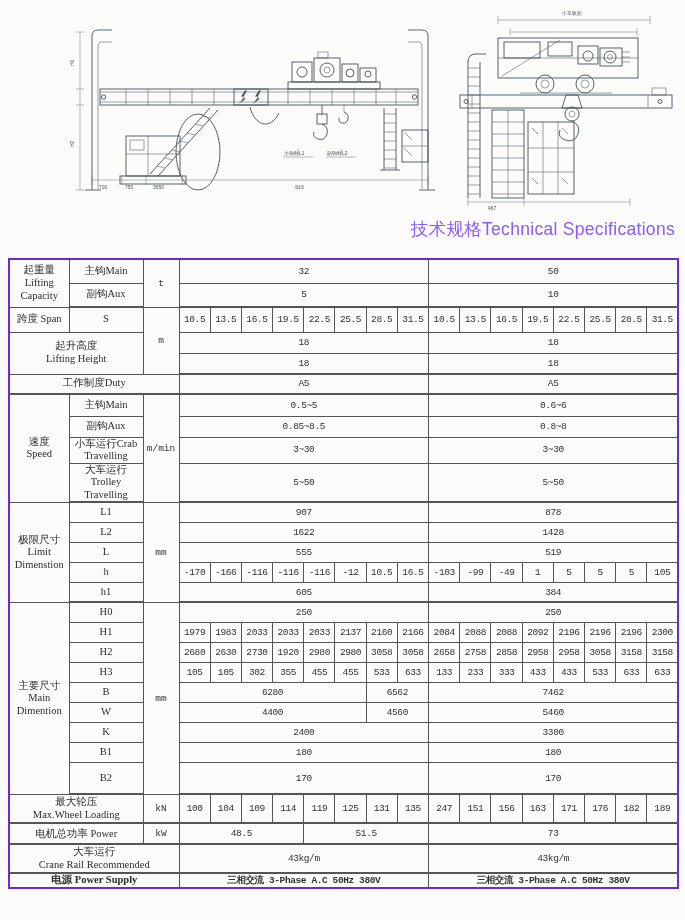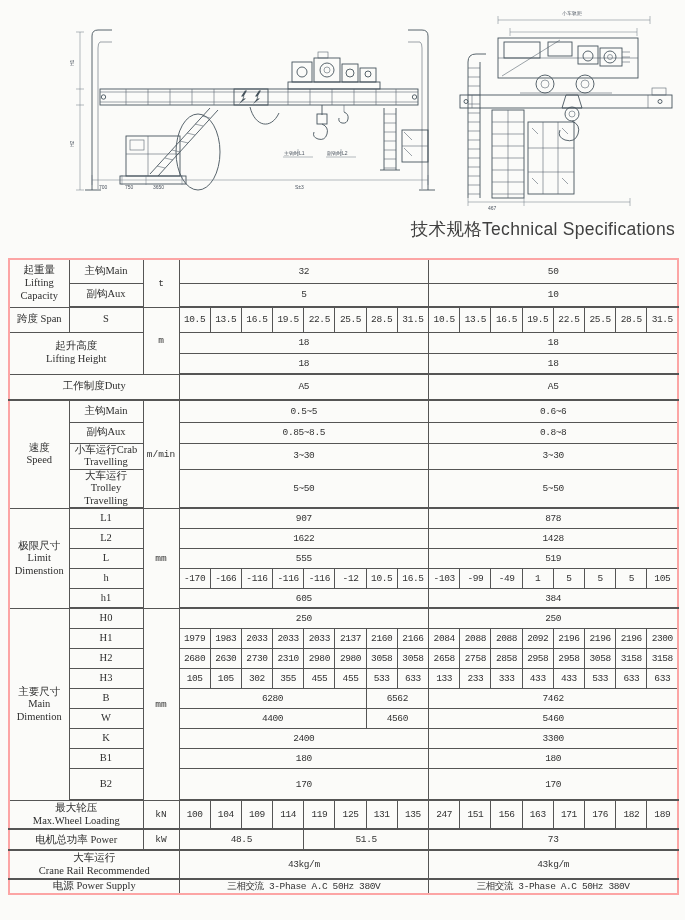--- a/index.html
+++ b/index.html
@@ -10,26 +10,26 @@
   }
   .drawing{position:absolute;top:2px;left:0;}
   .drawing .ln{stroke:#46535c;stroke-width:0.9;fill:none;}
   .drawing .thin{stroke:#5a6770;stroke-width:0.6;fill:none;}
   .drawing .fillpart{fill:#46535c;stroke:none;}
   .drawing .dim{stroke:#6b7680;stroke-width:0.5;fill:none;}
   .drawing text{font-family:"Liberation Sans","DejaVu Sans",sans-serif;font-size:5px;fill:#4c5560;}
   .title{
     position:absolute;top:217px;right:10px;
     font-family:"Liberation Sans","DejaVu Sans",sans-serif;
-    font-size:17.5px;color:#404040;letter-spacing:0.3px;
+    font-size:17.5px;color:#8b5cf6;letter-spacing:0.3px;
   }
   table.spec{
     position:absolute;top:258px;left:8px;width:669px;
     border-collapse:collapse;table-layout:fixed;
-    border:2px solid #fca5a5;
+    border:2px solid #6d28d9;
   }
   .spec td{
     border:1px solid #555;text-align:center;vertical-align:middle;
     padding:0;color:#333;white-space:pre-line;line-height:1.2;overflow:hidden;
   }
   .spec td.v{font-family:"Liberation Mono","DejaVu Sans Mono",monospace;font-size:9.5px;letter-spacing:-0.4px;}
   .spec td.g{font-size:10.5px;color:#2e2e2e;}
   .spec td.s{font-size:10.5px;color:#2e2e2e;}
   .spec td.u{font-family:"Liberation Mono","DejaVu Sans Mono",monospace;font-size:9.5px;}
   .spec tr.tb td{border-bottom-width:2px;}
@@ -268,21 +268,21 @@
         <tr style="height: 21px;">
           <td colspan="2" rowspan="2" class="g">起升高度
 Lifting Height</td>
           <td colspan="8" class="v">18</td>
           <td colspan="8" class="v">18</td>
         </tr>
         <tr class="tb" style="height: 21px;">
           <td colspan="8" class="v">18</td>
           <td colspan="8" class="v">18</td>
         </tr>
-        <tr class="tb" style="height: 26px;">
+        <tr class="tb" style="height: 20px;">
           <td colspan="3" class="g">工作制度Duty</td>
           <td colspan="8" class="v">A5</td>
           <td colspan="8" class="v">A5</td>
         </tr>
         <tr style="height: 22px;">
           <td rowspan="4" class="g">速度
 Speed</td>
           <td class="s">主钩Main</td>
           <td rowspan="4" class="u">m/min</td>
           <td colspan="8" class="v">0.5~5</td>
@@ -375,21 +375,21 @@
           <td class="v">2196</td>
           <td class="v">2196</td>
           <td class="v">2196</td>
           <td class="v">2300</td>
         </tr>
         <tr style="height: 20px;">
           <td class="s">H2</td>
           <td class="v">2680</td>
           <td class="v">2630</td>
           <td class="v">2730</td>
-          <td class="v">2310</td>
+          <td class="v">1920</td>
           <td class="v">2980</td>
           <td class="v">2980</td>
           <td class="v">3058</td>
           <td class="v">3058</td>
           <td class="v">2658</td>
           <td class="v">2758</td>
           <td class="v">2858</td>
           <td class="v">2958</td>
           <td class="v">2958</td>
           <td class="v">3058</td>
@@ -469,21 +469,21 @@
           <td colspan="4" class="v">48.5</td>
           <td colspan="4" class="v">51.5</td>
           <td colspan="8" class="v">73</td>
         </tr>
         <tr class="tb" style="height: 29px;">
           <td colspan="3" class="g">大车运行
 Crane Rail Recommended</td>
           <td colspan="8" class="v">43kg/m</td>
           <td colspan="8" class="v">43kg/m</td>
         </tr>
-        <tr style="height: 14px;">
+        <tr style="height: 14px; font-weight: bold;">
           <td colspan="3" class="g">电源 Power Supply</td>
           <td colspan="8" class="v">三相交流 3-Phase A.C 50Hz  380V</td>
           <td colspan="8" class="v">三相交流 3-Phase A.C 50Hz  380V</td>
         </tr>
       </tbody>
   </table>
 
 </div>
 
 </body></html>

